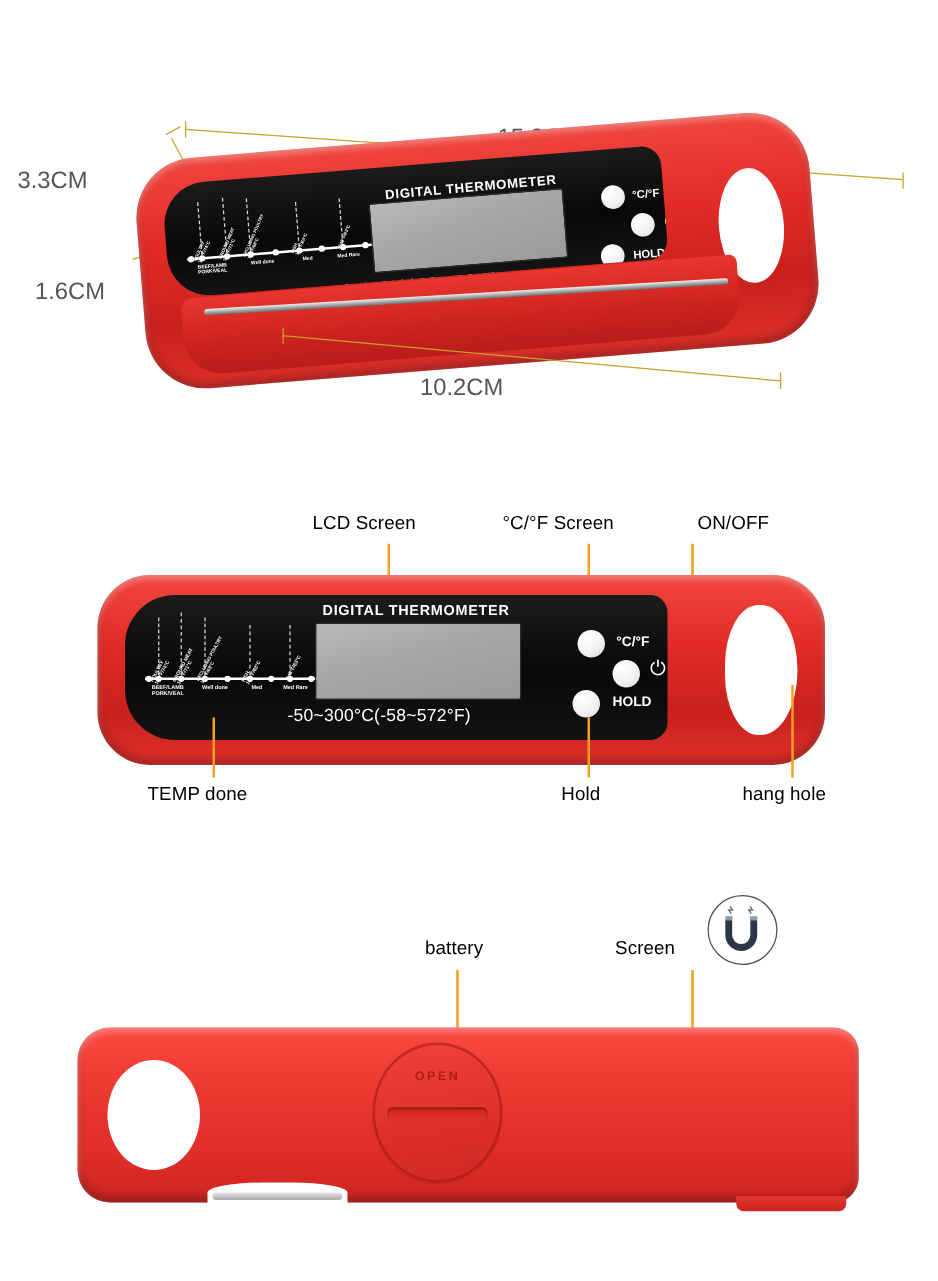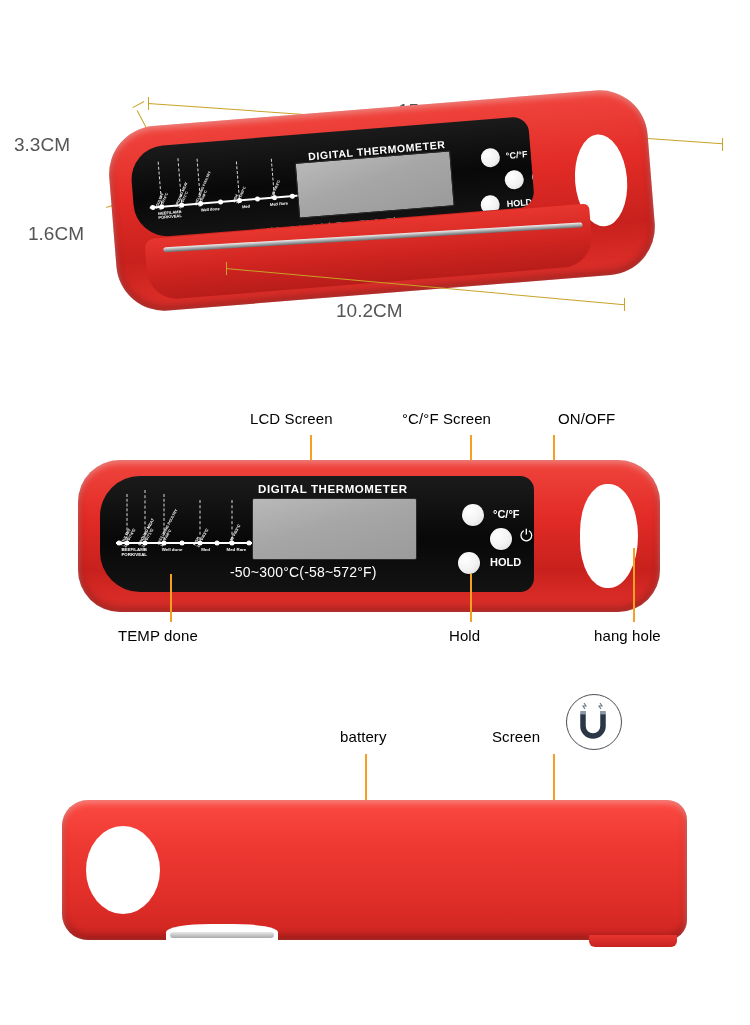--- a/index.html
+++ b/index.html
@@ -124,21 +124,21 @@
     border-radius:3px;
     transform:rotate(1.2deg);
   }
 
   
   #sec2 { position:absolute; left:0; top:360px; width:750px; height:330px; }
   #dev2 { left:78px; top:100px; width:582px; height:152px; }
   #dev2 .body-red { border-radius:42px; }
 
   
-  #sec3 { position:absolute; left:0; top:668px; width:750px; height:335px; }
+  #sec3 { position:absolute; left:0; top:690px; width:750px; height:335px; }
   #dev3 { left:62px; top:132px; width:625px; height:140px; }
   #dev3 .body-red {
     border-radius:26px 20px 20px 26px;
     background:linear-gradient(180deg,#fb4a42 0%,#ef3a33 30%,#e02e28 70%,#cf2521 100%);
   }
   .back-hole {
     position:absolute; left:24px; top:26px; width:74px; height:88px;
     background:#ffffff; border-radius:50%/50%;
     box-shadow:inset 0 0 0 0 rgba(0,0,0,0);
   }
@@ -403,20 +403,24 @@
         <rect x="24" y="9" width="5.8" height="3.4" fill="#8e99a6"></rect>
         <path d="M9 7 L7 4 L10 4 L8 1" fill="none" stroke="#6b7380" stroke-width="1.1"></path>
         <path d="M25 7 L23 4 L26 4 L24 1" fill="none" stroke="#6b7380" stroke-width="1.1"></path>
       </svg>
     </div>
 
     <div id="dev3" class="device">
       <div class="body-red"></div>
       <div class="back-hole"></div>
 
+      <div class="batt-cap">
+        <div class="batt-open">OPEN</div>
+        <div class="batt-slot"></div>
+      </div>
 
       <div class="back-notch"></div>
       <div class="back-blade"></div>
       <div class="back-foot"></div>
     </div>
   </div>
 
 </div>
 
 </body></html>

